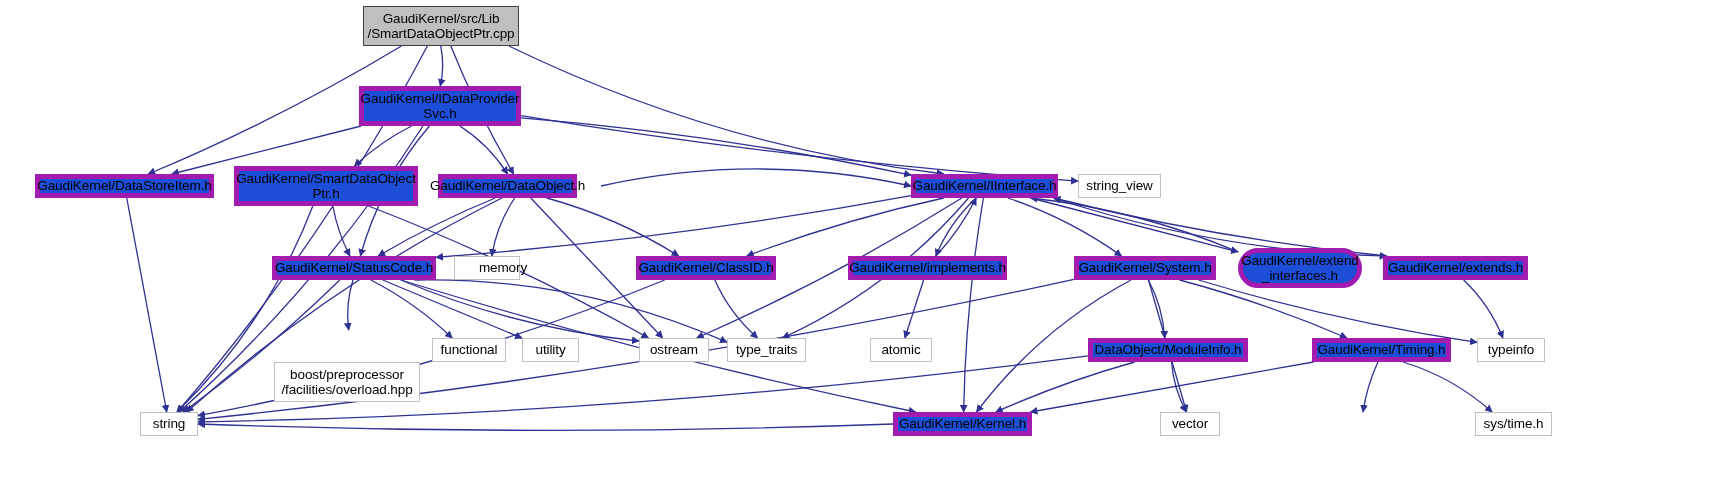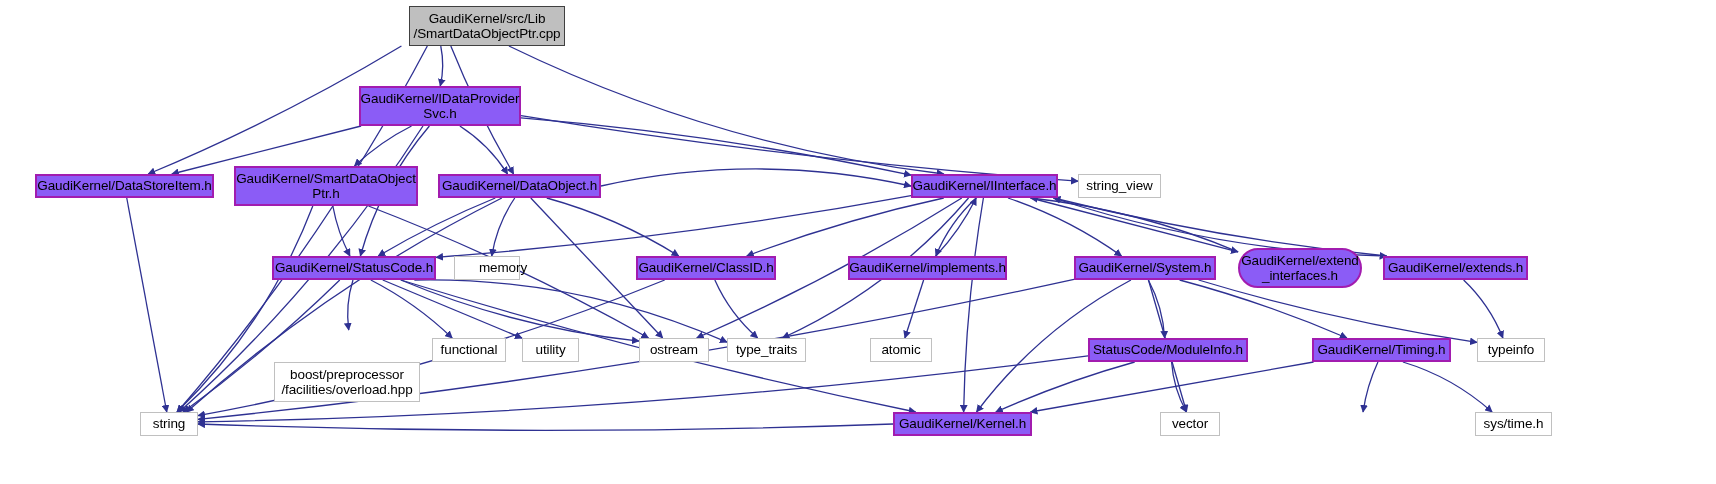--- a/index.html
+++ b/index.html
@@ -28,22 +28,22 @@
   .node {
     position: absolute;
     box-sizing: border-box;
     display: flex;
     align-items: center;
     justify-content: center;
     text-align: center;
     line-height: 1.12;
     font-size: 13.5px;
     color: #000000;
-    background: #8b5cf6;
-    border: 2px solid #a21caf;
+    background: #1d4ed8;
+    border: 5px solid #a21caf;
     white-space: pre;
     letter-spacing: -0.1px;
     z-index: 3;
   }
   .node.root {
     background: #bfbfbf;
     border: 1px solid #404040;
   }
   .node.sys {
     border: 1px solid #c0c0c0;
@@ -112,45 +112,45 @@
       <path d="M 1463.621951219512 280 Q 1489.63 304.68182926829263 1502.878048780488 338" fill="none" stroke="#2e3192" stroke-width="1.3" marker-end="url(#arrow)"></path>
       <path d="M 1386.5731707317073 256 Q 1217.8733333333332 239.21536585365854 1053.4268292682927 198" fill="none" stroke="#2e3192" stroke-width="1.3" marker-end="url(#arrow)"></path>
       <path d="M 1134.6756756756756 362 Q 1063.4166666666667 381.9087837837838 995.8243243243244 412" fill="none" stroke="#2e3192" stroke-width="1.3" marker-end="url(#arrow)"></path>
       <path d="M 1171.5675675675675 362 Q 1173.5 388.63513513513516 1186.4324324324325 412" fill="none" stroke="#2e3192" stroke-width="1.3" marker-end="url(#arrow)"></path>
       <path d="M 1088 355.9259259259259 Q 644.8714160330545 414.15300533512556 198 421.85185185185185" fill="none" stroke="#2e3192" stroke-width="1.3" marker-end="url(#arrow)"></path>
       <path d="M 1313.554054054054 362 Q 1172 387 1030.445945945946 412" fill="none" stroke="#2e3192" stroke-width="1.3" marker-end="url(#arrow)"></path>
       <path d="M 1377.9324324324325 362 Q 1366.8333333333333 385.9099099099099 1363.0675675675675 412" fill="none" stroke="#2e3192" stroke-width="1.3" marker-end="url(#arrow)"></path>
       <path d="M 1402.9054054054054 362 Q 1453 377.18918918918916 1492.0945945945946 412" fill="none" stroke="#2e3192" stroke-width="1.3" marker-end="url(#arrow)"></path>
       <path d="M 893 424 Q 545.5 436.6666666666667 198 424" fill="none" stroke="#2e3192" stroke-width="1.3" marker-end="url(#arrow)"></path>
     </svg>
-<div class="node root" style="left: 363px; top: 6px; width: 156px; height: 40px; margin-left: 46px;">GaudiKernel/src/Lib
+<div class="node root" style="left: 363px; top: 6px; width: 156px; height: 40px;">GaudiKernel/src/Lib
 /SmartDataObjectPtr.cpp</div>
     <div class="node" style="left: 359px; top: 86px; width: 162px; height: 40px;">GaudiKernel/IDataProvider
 Svc.h</div>
     <div class="node" style="left: 35px; top: 174px; width: 179px; height: 24px;">GaudiKernel/DataStoreItem.h</div>
     <div class="node" style="left: 234px; top: 166px; width: 184px; height: 40px;">GaudiKernel/SmartDataObject
 Ptr.h</div>
-    <div class="node" style="left: 438px; top: 174px; width: 163px; height: 24px;">GaudiKernel/DataObject.h</div>
+    <div class="node" style="left: 438px; top: 174px; width: 139px; height: 24px;">GaudiKernel/DataObject.h</div>
     <div class="node" style="left: 911px; top: 174px; width: 147px; height: 24px;">GaudiKernel/IInterface.h</div>
     <div class="node sys" style="left: 1078px; top: 174px; width: 83px; height: 24px;">string_view</div>
     <div class="node" style="left: 272px; top: 256px; width: 164px; height: 24px;">GaudiKernel/StatusCode.h</div>
     <div class="node sys" style="left: 454px; top: 256px; width: 66px; height: 24px; padding-left: 32px;">memory</div>
     <div class="node" style="left: 636px; top: 256px; width: 140px; height: 24px;">GaudiKernel/ClassID.h</div>
     <div class="node" style="left: 848px; top: 256px; width: 159px; height: 24px;">GaudiKernel/implements.h</div>
     <div class="node" style="left: 1074px; top: 256px; width: 142px; height: 24px;">GaudiKernel/System.h</div>
     <div class="node" style="left: 1238px; top: 248px; width: 124px; height: 40px; border-radius: 20px;">GaudiKernel/extend
 _interfaces.h</div>
     <div class="node" style="left: 1383px; top: 256px; width: 145px; height: 24px;">GaudiKernel/extends.h</div>
     <div class="node sys" style="left: 274px; top: 330px; width: 146px; height: 40px; margin-top: 32px;">boost/preprocessor
 /facilities/overload.hpp</div>
     <div class="node sys" style="left: 432px; top: 338px; width: 74px; height: 24px;">functional</div>
     <div class="node sys" style="left: 522px; top: 338px; width: 57px; height: 24px;">utility</div>
     <div class="node sys" style="left: 639px; top: 338px; width: 70px; height: 24px;">ostream</div>
     <div class="node sys" style="left: 727px; top: 338px; width: 79px; height: 24px;">type_traits</div>
     <div class="node sys" style="left: 870px; top: 338px; width: 62px; height: 24px;">atomic</div>
-    <div class="node" style="left: 1088px; top: 338px; width: 160px; height: 24px;">StatusCode/ModuleInfo.h</div>
+    <div class="node" style="left: 1088px; top: 338px; width: 160px; height: 24px;">DataObject/ModuleInfo.h</div>
     <div class="node" style="left: 1312px; top: 338px; width: 139px; height: 24px;">GaudiKernel/Timing.h</div>
     <div class="node sys" style="left: 1477px; top: 338px; width: 68px; height: 24px;">typeinfo</div>
     <div class="node sys" style="left: 140px; top: 412px; width: 58px; height: 24px;">string</div>
     <div class="node" style="left: 893px; top: 412px; width: 139px; height: 24px;">GaudiKernel/Kernel.h</div>
     <div class="node sys" style="left: 1160px; top: 412px; width: 60px; height: 24px;">vector</div>
     <div class="node sys" style="left: 1475px; top: 412px; width: 77px; height: 24px;">sys/time.h</div>
   </div>
 
 </body></html>

